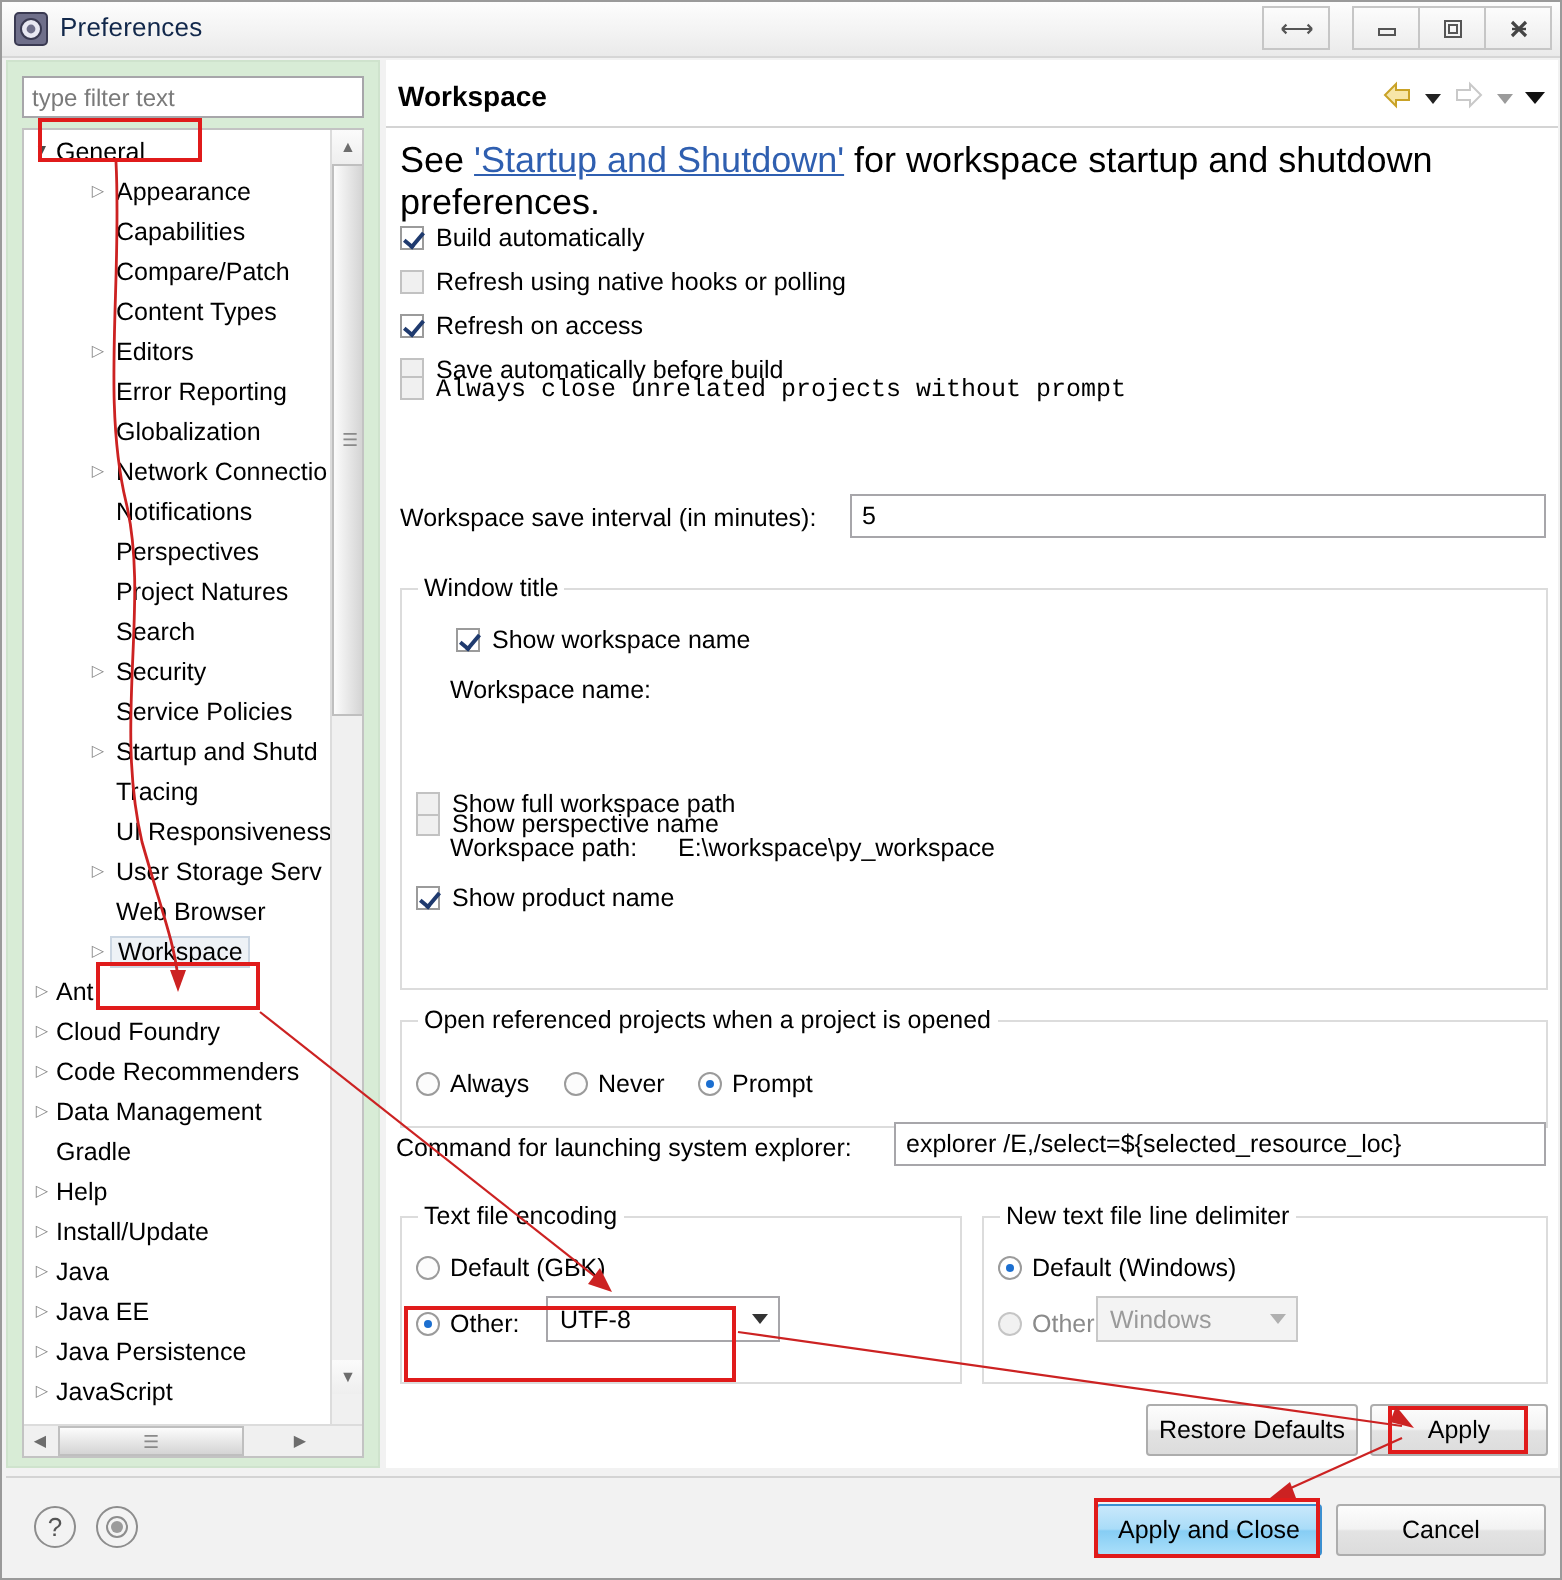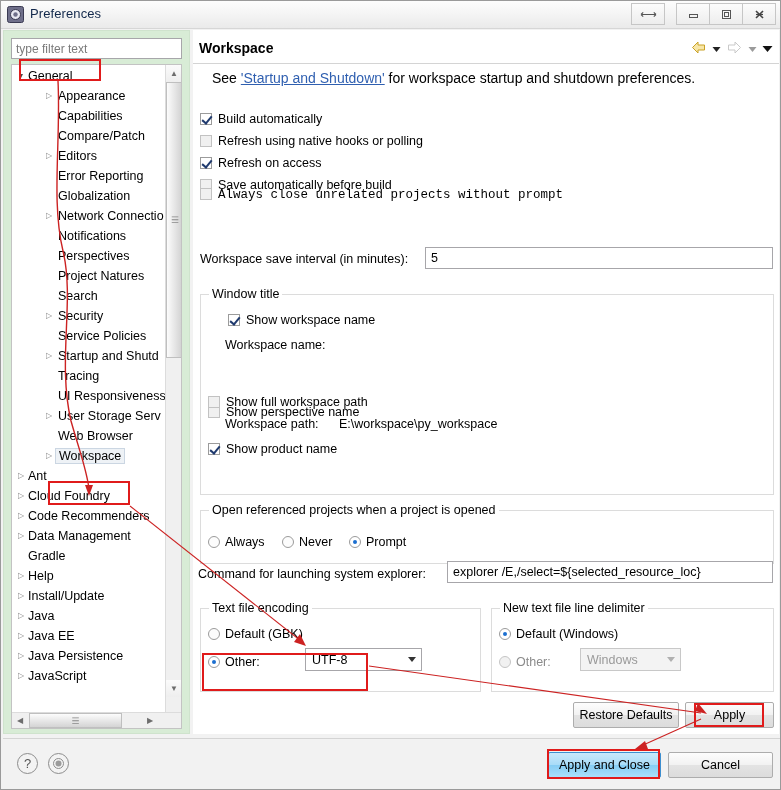--- a/index.html
+++ b/index.html
@@ -155,22 +155,22 @@
   .navicons {
     position: absolute; right: 6px; top: 10px;
     display: flex; align-items: center; gap: 5px;
   }
   .hrule {
     position: absolute; left: 0; top: 33px;
     width: 586px; height: 1px; background: #d4d4d4;
   }
 
   .see-line {
-    position: absolute; left: 19px; top: 40px;
-    font-size: 14px;
+    position: absolute; left: 7px; top: 40px;
+    font-size: 18px;
   }
   .link { color: #2f5fb0; text-decoration: underline; cursor: pointer; }
 
   .cbrow {
     position: absolute; left: 7px;
     font-size: 12.5px; height: 18px; line-height: 18px;
     white-space: nowrap;
   }
   .cb {
     display: inline-block; vertical-align: -2px;
@@ -233,21 +233,21 @@
   }
 
   .combo {
     position: absolute;
     background: #fff;
     border: 1px solid #a7a6aa;
     height: 23px;
     font-size: 12.5px;
     padding: 4px 22px 4px 6px;
     line-height: 15px;
-    white-space: nowrap; overflow: hidden; margin-left: 32px;
+    white-space: nowrap; overflow: hidden;
   }
   .combo .carret {
     position: absolute; right: 5px; top: 8px;
     width: 0; height: 0;
     border-left: 4px solid transparent;
     border-right: 4px solid transparent;
     border-top: 5px solid #333;
   }
   .combo.disabled { background: #f3f3f3; color: #9a9a9a; border-color: #c8c8c8; }
   .combo.disabled .carret { border-top-color: #b0b0b0; }
@@ -346,20 +346,21 @@
 
   <div class="leftpanel">
     <div class="filterbox">type filter text</div>
 
     <div class="treewrap">
       <div class="tree" id="tree-host">
           <div class="titem lvl0 expanded"><span class="arw" style="font-size: 7px;">▼</span><span class="lbl">General</span></div>
           <div class="titem lvl1"><span class="arw" style="font-size: 8px;">▷</span><span class="lbl">Appearance</span></div>
           <div class="titem lvl1"><span class="arw"></span><span class="lbl">Capabilities</span></div>
           <div class="titem lvl1"><span class="arw"></span><span class="lbl">Compare/Patch</span></div>
+          <div class="titem lvl1"><span class="arw"></span><span class="lbl">Content Types</span></div>
           <div class="titem lvl1"><span class="arw" style="font-size: 8px;">▷</span><span class="lbl">Editors</span></div>
           <div class="titem lvl1"><span class="arw"></span><span class="lbl">Error Reporting</span></div>
           <div class="titem lvl1"><span class="arw"></span><span class="lbl">Globalization</span></div>
           <div class="titem lvl1"><span class="arw" style="font-size: 8px;">▷</span><span class="lbl">Network Connectio</span></div>
           <div class="titem lvl1"><span class="arw"></span><span class="lbl">Notifications</span></div>
           <div class="titem lvl1"><span class="arw"></span><span class="lbl">Perspectives</span></div>
           <div class="titem lvl1"><span class="arw"></span><span class="lbl">Project Natures</span></div>
           <div class="titem lvl1"><span class="arw"></span><span class="lbl">Search</span></div>
           <div class="titem lvl1"><span class="arw" style="font-size: 8px;">▷</span><span class="lbl">Security</span></div>
           <div class="titem lvl1"><span class="arw"></span><span class="lbl">Service Policies</span></div>

